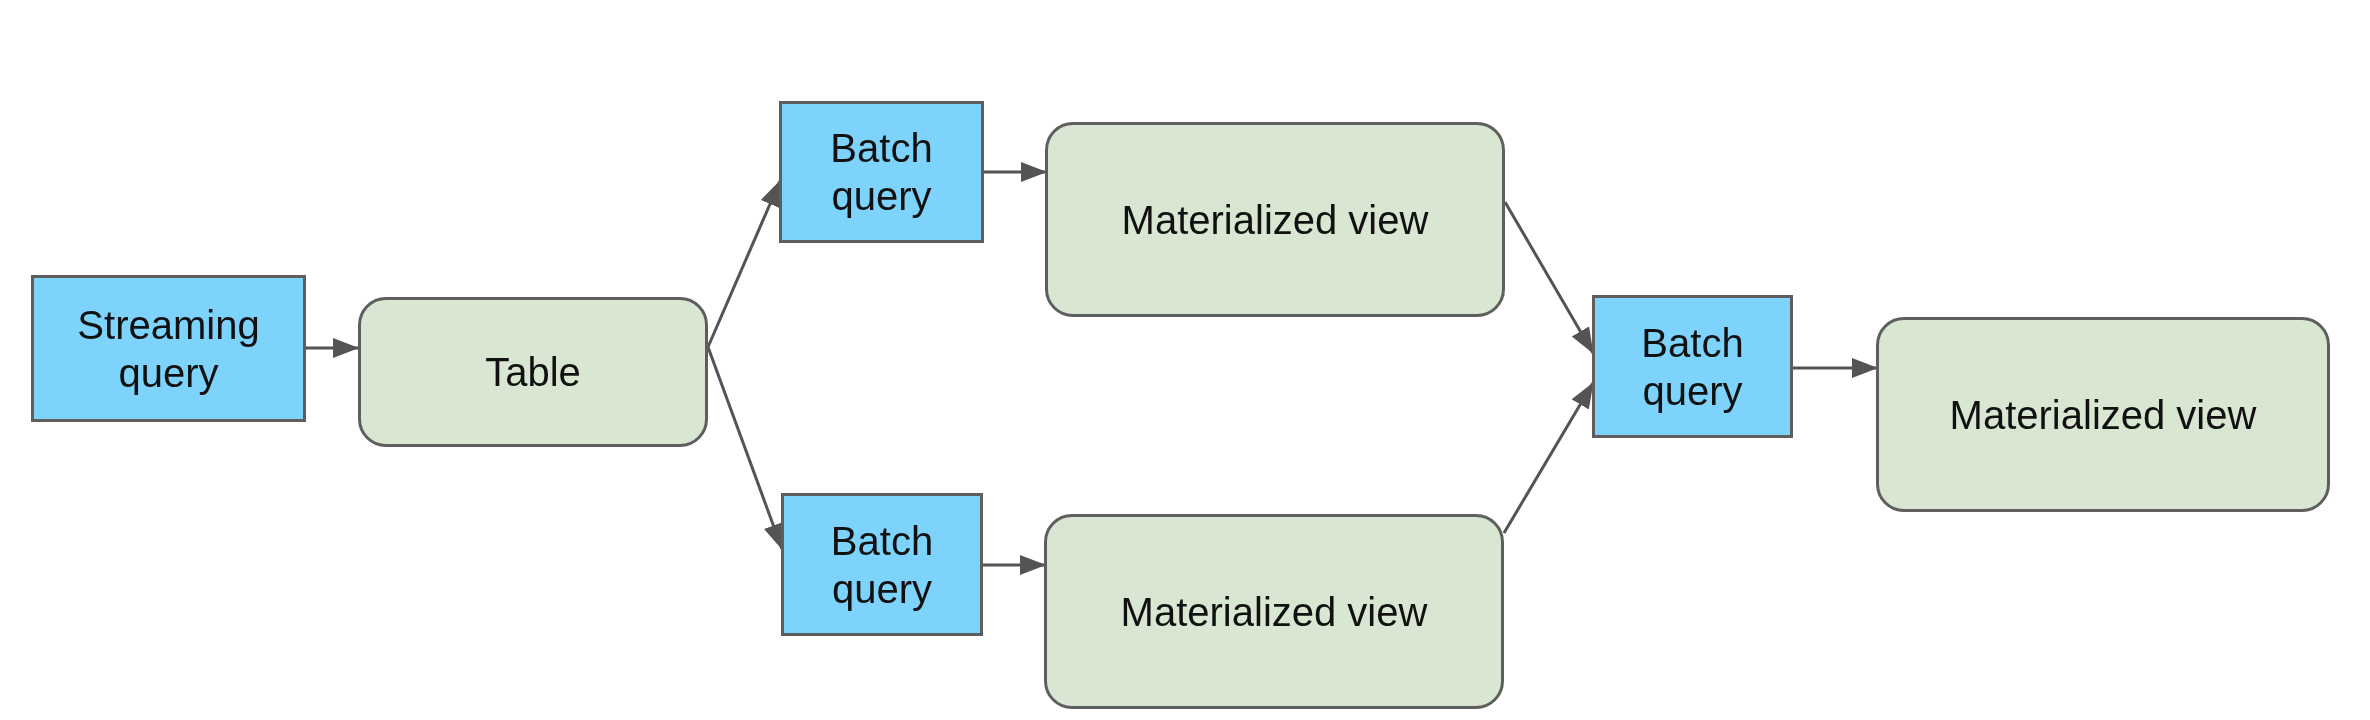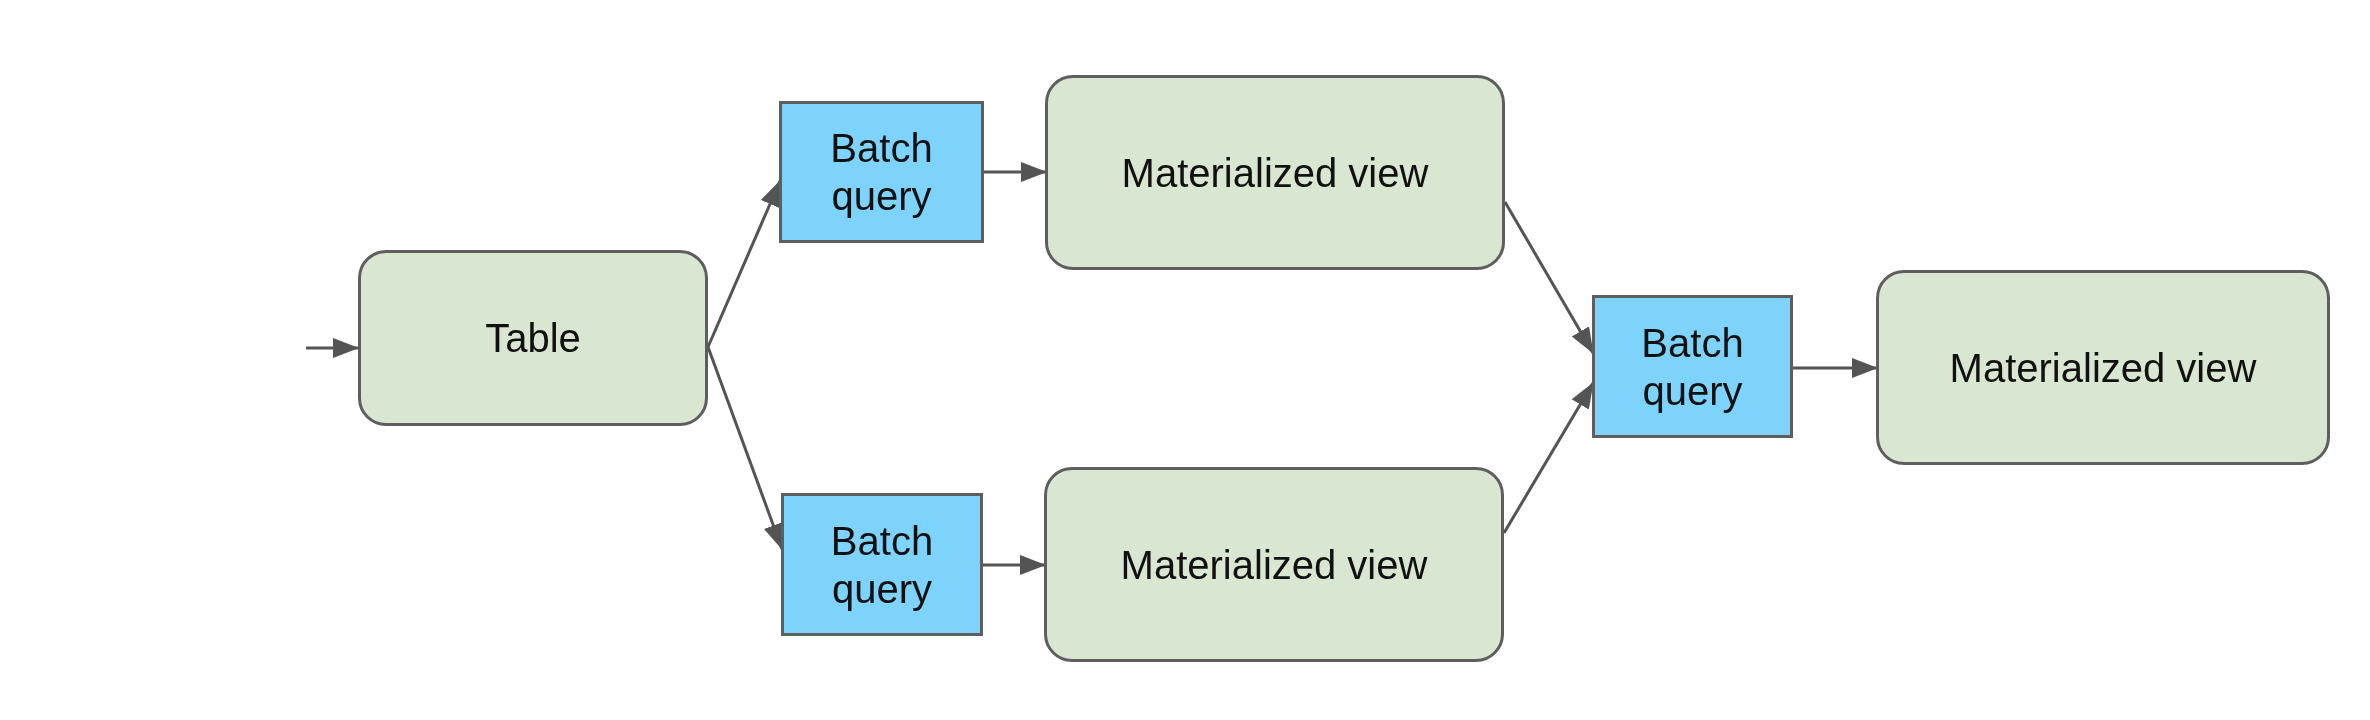--- a/index.html
+++ b/index.html
@@ -24,24 +24,24 @@
     display: flex;
     align-items: center;
     justify-content: center;
     text-align: center;
     z-index: 2;
     font-size: 40px;
     line-height: 48px;
     color: #111111;
   }
   .node.yellow { background: #7dd3fc; }
-  .node.green  { background: #d9e7d2; border-radius: 28px; }
+  .node.green  { background: #d9e7d2; border-radius: 28px; margin-top: 47px; }
 
   #n-streaming    { left: 31px;   top: 275px; width: 275px; height: 147px; }
-  #n-table        { left: 358px;  top: 250px; width: 350px; height: 176px; }
+  #n-table        { left: 358px;  top: 250px; width: 350px; height: 150px; }
   #n-batch-top    { left: 779px;  top: 101px; width: 205px; height: 142px; }
   #n-mv-top       { left: 1045px; top: 75px;  width: 460px; height: 195px; }
   #n-batch-bottom { left: 781px;  top: 493px; width: 202px; height: 143px; }
   #n-mv-bottom    { left: 1044px; top: 467px; width: 460px; height: 195px; }
   #n-batch-center { left: 1592px; top: 295px; width: 201px; height: 143px; }
   #n-mv-final     { left: 1876px; top: 270px; width: 454px; height: 195px; }
 
   line {
     stroke: #545454;
     stroke-width: 3;
@@ -61,20 +61,23 @@
     <line x1="306" y1="348" x2="358" y2="348" marker-end="url(#arrow)"></line>
     <line x1="708" y1="347" x2="780" y2="181" marker-end="url(#arrow)"></line>
     <line x1="708" y1="347" x2="782" y2="549" marker-end="url(#arrow)"></line>
     <line x1="984" y1="172" x2="1046" y2="172" marker-end="url(#arrow)"></line>
     <line x1="983" y1="565" x2="1045" y2="565" marker-end="url(#arrow)"></line>
     <line x1="1505" y1="202" x2="1593" y2="353" marker-end="url(#arrow)"></line>
     <line x1="1504" y1="533" x2="1593" y2="383" marker-end="url(#arrow)"></line>
     <line x1="1793" y1="368" x2="1877" y2="368" marker-end="url(#arrow)"></line>
   </svg>
 
+  <div class="node yellow" id="n-streaming">
+    <span>Streaming query</span>
+  </div>
 
   <div class="node green" id="n-table">
     <span>Table</span>
   </div>
 
   <div class="node yellow" id="n-batch-top">
     <span>Batch query</span>
   </div>
 
   <div class="node green" id="n-mv-top">

